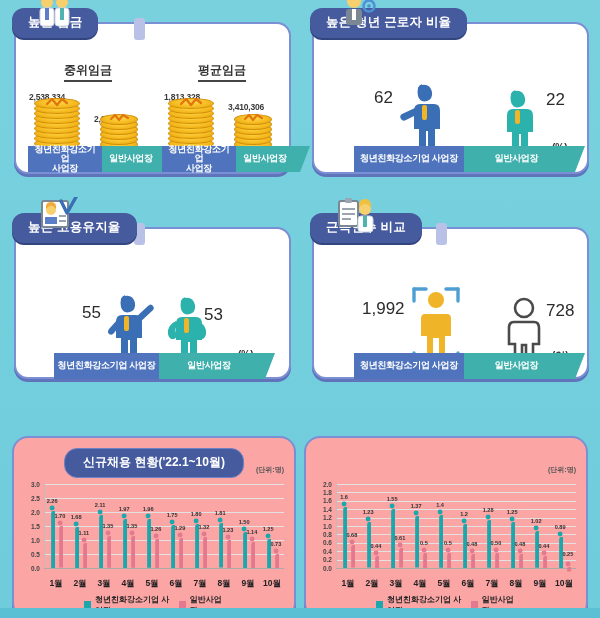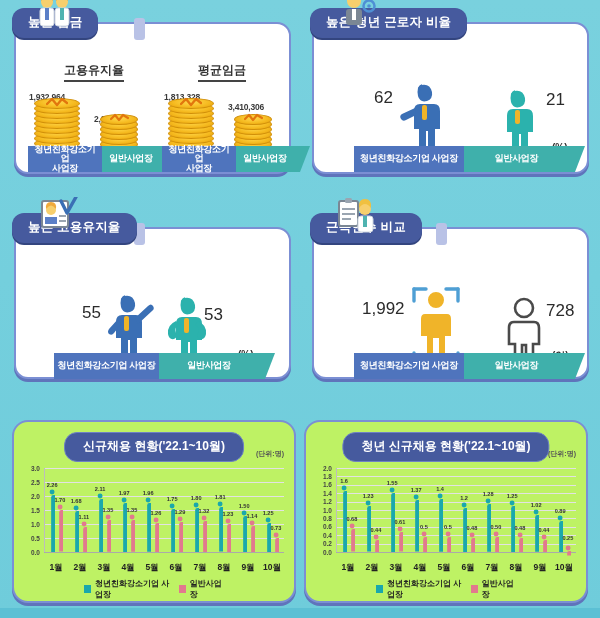--- a/index.html
+++ b/index.html
@@ -124,24 +124,25 @@
     position: absolute;
     width: 40px; height: 7px;
     background: rgba(110,130,150,.2);
     border-radius: 50%;
     filter: blur(1px);
   }
 
   
   .chart-card {
     position: absolute;
-    background: #bef264;
+    background: #fca5a5;
     border: 2px solid #7b8fd4;
     border-radius: 16px;
     box-shadow: 0 3px 0 #5f74bb;
+    margin-top: 16px;
   }
   .chart-title {
     position: absolute;
     left: 50%; transform: translateX(-50%);
     top: 10px;
     background: #465a9e;
     color: #fff;
     font-weight: bold;
     font-size: 12px;
     border-radius: 13px;
@@ -218,22 +219,22 @@
       <ellipse cx="13" cy="10" rx="6" ry="6" fill="#f7cf6d"></ellipse>
       <path d="M7 9 q6 -7 12 0 q0 -7 -6 -7 q-6 0 -6 7z" fill="#f0a93c"></path>
       <rect x="6" y="16" width="14" height="18" rx="3" fill="#ffffff" stroke="#cfd6e0"></rect>
       <rect x="11" y="16" width="4" height="12" fill="#5b7fc7"></rect>
       <ellipse cx="28" cy="10" rx="6" ry="6" fill="#f7cf6d"></ellipse>
       <path d="M22 9 q6 -8 12 0 q1 -8 -6 -8 q-7 0 -6 8z" fill="#e8a13a"></path>
       <rect x="21" y="16" width="14" height="18" rx="3" fill="#ffffff" stroke="#cfd6e0"></rect>
       <rect x="26" y="16" width="4" height="12" fill="#4fb3b0"></rect>
     </svg>
 
-    <div class="sub-head" style="left:48px; top:38px;">고용유지율</div>
-    <div class="val-lbl" style="left:13px; top:68px;">1,932,964</div>
+    <div class="sub-head" style="left:48px; top:38px;">중위임금</div>
+    <div class="val-lbl" style="left:13px; top:68px;">2,538,334</div>
     <div class="val-lbl" style="left:78px; top:90px;">2,030,941</div>
 
     <div class="coinstack" style="left:18px; top:78px; width:48px; height:46px;">
       <div class="stackshadow" style="left:-3px; top:42px;"></div>
       <div class="coin" style="left:0; top:36px;"></div>
       <div class="coin" style="left:0; top:31px;"></div>
       <div class="coin" style="left:0; top:26px;"></div>
       <div class="coin" style="left:0; top:21px;"></div>
       <div class="coin" style="left:0; top:16px;"></div>
       <div class="coin" style="left:0; top:11px;"></div>
@@ -333,21 +334,21 @@
     </svg>
     <div class="figshadow" style="left:92px; top:133px;"></div>
 
     <svg class="barfig" style="left:185px; top:64px;" width="44" height="72" viewBox="0 0 44 72">
       <path d="M15 3 q9 -2 11 7 q1 7 -5 9 q-7 2 -9 -5 q-2 -8 3 -11z" fill="#2bb2ad"></path>
       <path d="M13 12 q-3 -8 3 -10 q-2 6 -3 10z" fill="#2bb2ad"></path>
       <path d="M10 21 h18 q6 0 6 7 v16 h-5 v26 h-7 v-24 h-2 v24 h-7 v-26 h-5 v-16 q0 -7 6 -7z" fill="#2bb2ad"></path>
       <rect x="16" y="22" width="5" height="14" rx="2" fill="#f0b429"></rect>
     </svg>
     <div class="figshadow" style="left:188px; top:133px;"></div>
-    <div class="bignum" style="left:232px; top:66px;">21</div>
+    <div class="bignum" style="left:232px; top:66px;">22</div>
 
     <div class="unit-lbl" style="left:238px; top:118px;">(%)</div>
 
     <div class="twolabel" style="left:40px; top:122px;">
       <div class="lab-blue" style="width:110px;">청년친화강소기업 사업장</div>
       <div class="lab-teal" style="width:105px;">일반사업장</div>
       <div class="fold"></div>
     </div>
   </div>
 </div>
@@ -588,21 +589,20 @@
         <span>청년친화강소기업 사업장</span>
       </div>
       <div class="item">
         <span class="sw" style="background: rgb(226, 121, 142);"></span>
         <span>일반사업장</span>
       </div>
     </div>
 </div>
 
 <div class="chart-card" style="left:304px; top:420px; width:284px; height:183px;">
-  <div class="chart-title">청년 신규채용 현황('22.1~10월)</div>
   <div class="chart-unit">(단위:명)</div>
   <div class="plot" id="plot1" style="left:30px; top:46px; width:240px; height:84px;">
       <div class="gridline" style="left: 0px; width: 240px; top: 0px;"></div>
       <div class="gridline" style="left: 0px; width: 240px; top: 8.4px;"></div>
       <div class="gridline" style="left: 0px; width: 240px; top: 16.8px;"></div>
       <div class="gridline" style="left: 0px; width: 240px; top: 25.2px;"></div>
       <div class="gridline" style="left: 0px; width: 240px; top: 33.6px;"></div>
       <div class="gridline" style="left: 0px; width: 240px; top: 42px;"></div>
       <div class="gridline" style="left: 0px; width: 240px; top: 50.4px;"></div>
       <div class="gridline" style="left: 0px; width: 240px; top: 58.8px;"></div>

